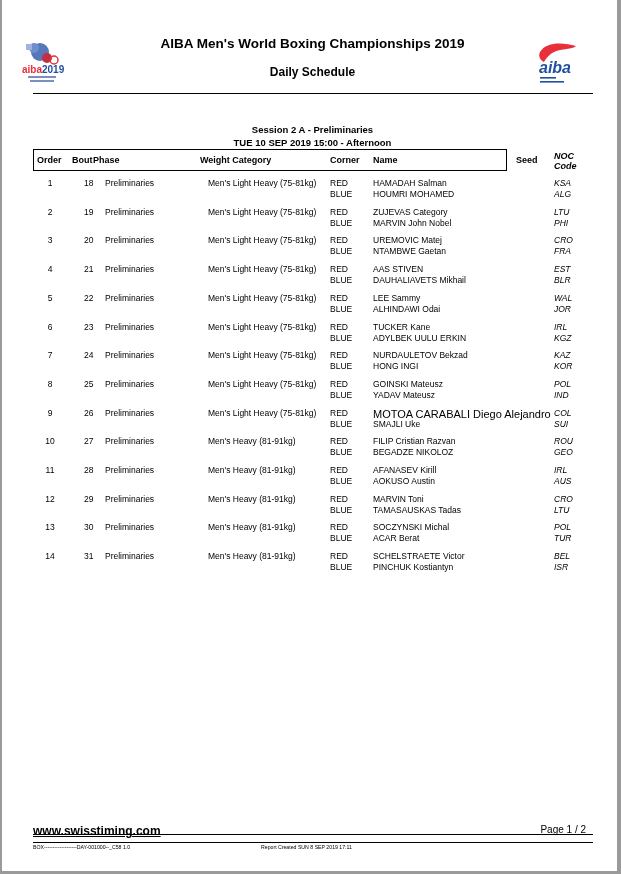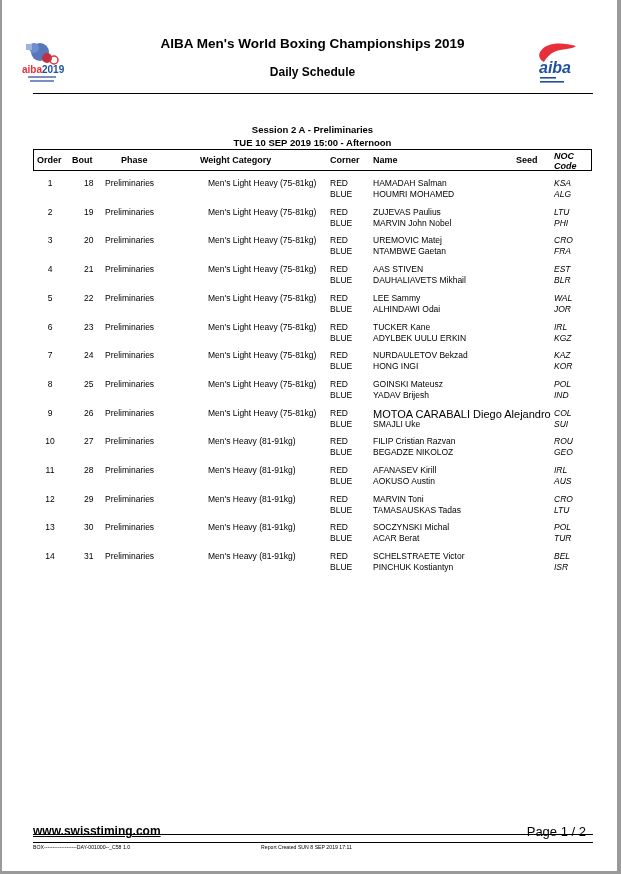--- a/index.html
+++ b/index.html
@@ -15,40 +15,40 @@
     border-bottom: 3px solid #9a9a9a;
   }
   .logo-left { position: absolute; left: 18px; top: 38px; width: 46px; height: 48px; }
   .logo-right { position: absolute; left: 530px; top: 38px; width: 50px; height: 50px; }
   .title { position: absolute; left: 0; width: 621px; text-align: center; top: 36px; font-size: 13.5px; font-weight: bold; }
   .subtitle { position: absolute; left: 0; width: 621px; text-align: center; top: 65px; font-size: 12px; font-weight: bold; }
   .hr-top { position: absolute; left: 31px; width: 560px; top: 93px; height: 0; border-top: 1.5px solid #000; }
   .session { position: absolute; left: 0; width: 621px; text-align: center; top: 124px; font-size: 9.5px; font-weight: bold; }
   .session-date { position: absolute; left: 0; width: 621px; text-align: center; top: 137px; font-size: 9.5px; font-weight: bold; }
   .thead {
-    position: absolute; left: 31px; top: 149px; width: 559px; height: 22px;
+    position: absolute; left: 31px; top: 149px; width: 474px; height: 22px;
     border: 1.2px solid #000; box-sizing: border-box;
     font-size: 9px; font-weight: bold;
   }
   .th { position: absolute; top: 5px; }
   .th.noc { top: 1px; line-height: 10px; }
   .rows { position: absolute; left: 0; top: 0; }
   .row { position: absolute; left: 0; width: 621px; height: 28px; font-size: 8.5px; }
   .c { position: absolute; white-space: nowrap; }
   .c.l2 { top: 11px; }
   .order { width: 20px; text-align: center; left: 38px; }
   .bout { left: 82px; }
   .phase { left: 103px; }
   .wcat { left: 198px; padding-left: 8px; }
   .corner { left: 328px; }
   .name { left: 371px; }
   .name.small { font-size: 11px; }
   .noc { left: 552px; font-style: italic; }
   .footer-link { position: absolute; left: 31px; top: 824px; font-size: 12px; font-weight: bold; text-decoration: underline; }
-  .footer-page { position: absolute; right: 31px; top: 824px; font-size: 13px; }
+  .footer-page { position: absolute; right: 31px; top: 824px; font-size: 10px; }
   .hr-foot1 { position: absolute; left: 31px; width: 560px; top: 834px; border-top: 1.2px solid #000; }
   .hr-foot2 { position: absolute; left: 31px; width: 560px; top: 842px; border-top: 1.2px solid #000; }
   .footer-code { position: absolute; left: 31px; top: 844px; font-size: 5.2px; }
   .footer-created { position: absolute; left: 259px; top: 844px; font-size: 5.2px; }
 </style>
 </head>
 <body>
 
 <div class="page">
 
@@ -79,21 +79,21 @@
   </div>
 
   <div class="hr-top"></div>
 
   <div class="session">Session 2 A - Preliminaries</div>
   <div class="session-date">TUE 10 SEP 2019  15:00 - Afternoon</div>
 
   <div class="thead">
     <span class="th" style="left:3px">Order</span>
     <span class="th" style="left:38px">Bout</span>
-    <span class="th" style="left:87px">Phase</span>
+    <span class="th" style="left:59px">Phase</span>
     <span class="th" style="left:166px">Weight Category</span>
     <span class="th" style="left:296px">Corner</span>
     <span class="th" style="left:339px">Name</span>
     <span class="th" style="left:482px">Seed</span>
     <span class="th noc" style="left:520px">
       <span>NOC</span><br>
       <span>Code</span>
     </span>
   </div>
 
@@ -110,21 +110,21 @@
         <span class="c noc">KSA</span>
         <span class="c noc l2">ALG</span>
       </div>
       <div class="row" style="top: 206.7px;">
         <span class="c order">2</span>
         <span class="c bout">19</span>
         <span class="c phase">Preliminaries</span>
         <span class="c wcat">Men's Light Heavy (75-81kg)</span>
         <span class="c corner">RED</span>
         <span class="c corner l2">BLUE</span>
-        <span class="c name">ZUJEVAS Paulius</span>
+        <span class="c name">ZUJEVAS Category</span>
         <span class="c name l2">MARVIN John Nobel</span>
         <span class="c noc">LTU</span>
         <span class="c noc l2">PHI</span>
       </div>
       <div class="row" style="top: 235.4px;">
         <span class="c order">3</span>
         <span class="c bout">20</span>
         <span class="c phase">Preliminaries</span>
         <span class="c wcat">Men's Light Heavy (75-81kg)</span>
         <span class="c corner">RED</span>
@@ -183,21 +183,21 @@
         <span class="c noc l2">KOR</span>
       </div>
       <div class="row" style="top: 378.9px;">
         <span class="c order">8</span>
         <span class="c bout">25</span>
         <span class="c phase">Preliminaries</span>
         <span class="c wcat">Men's Light Heavy (75-81kg)</span>
         <span class="c corner">RED</span>
         <span class="c corner l2">BLUE</span>
         <span class="c name">GOINSKI Mateusz</span>
-        <span class="c name l2">YADAV Brijesh</span>
+        <span class="c name l2">YADAV Mateusz</span>
         <span class="c noc">POL</span>
         <span class="c noc l2">IND</span>
       </div>
       <div class="row" style="top: 407.6px;">
         <span class="c order">9</span>
         <span class="c bout">26</span>
         <span class="c phase">Preliminaries</span>
         <span class="c wcat">Men's Light Heavy (75-81kg)</span>
         <span class="c corner">RED</span>
         <span class="c corner l2">BLUE</span>

